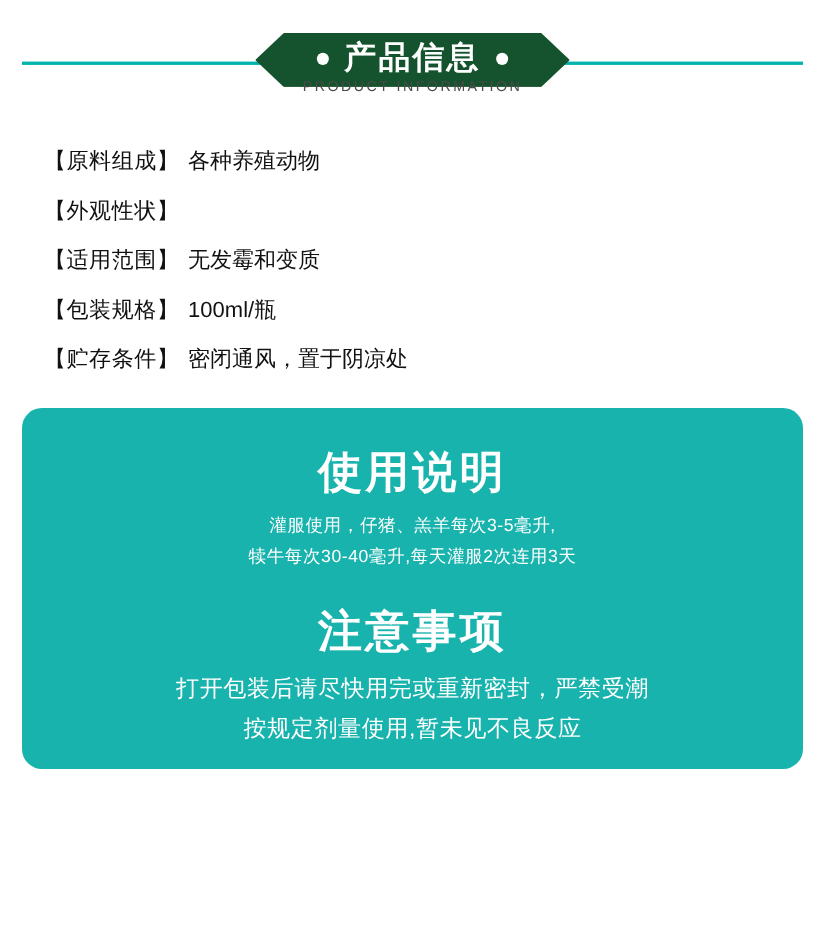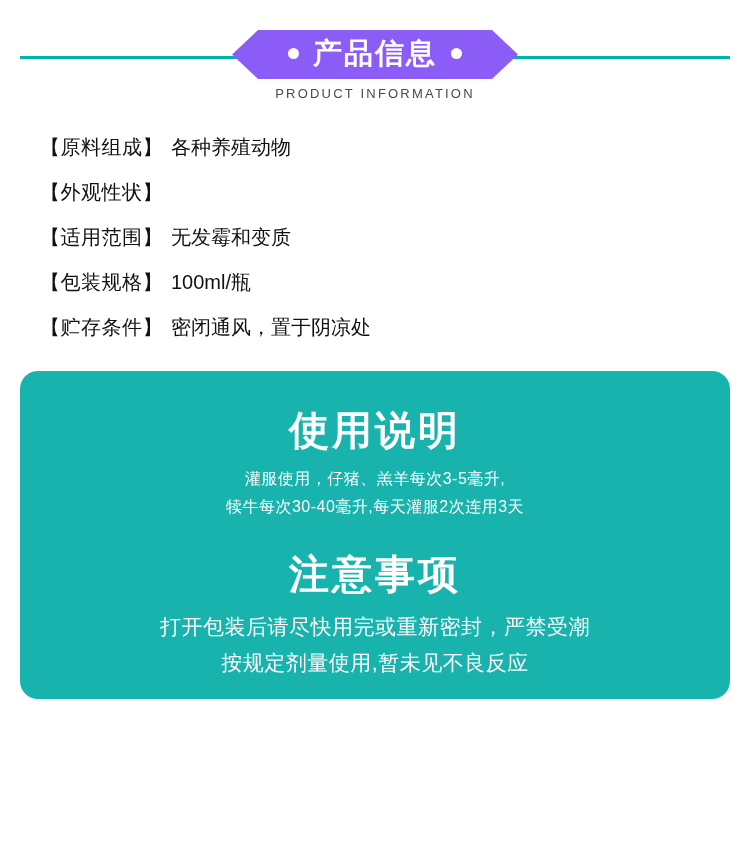--- a/index.html
+++ b/index.html
@@ -26,21 +26,21 @@
     left: 20px;
     right: 20px;
     height: 3px;
     background: #00b3ac;
   }
   .banner {
     position: absolute;
     left: 50%;
     top: 30px;
     transform: translateX(-50%);
-    background: #8b5cf6;
+    background: #14532d;
     color: #ffffff;
     padding: 9px 56px 11px 56px;
     clip-path: polygon(26px 0, calc(100% - 26px) 0, 100% 50%, calc(100% - 26px) 100%, 26px 100%, 0 50%);
     display: flex;
     align-items: center;
     justify-content: center;
     gap: 14px;
   }
   .banner-title {
     font-size: 29px;
@@ -53,21 +53,21 @@
     height: 11px;
     border-radius: 50%;
     background: #ffffff;
     display: inline-block;
     flex: none;
   }
   .banner-sub {
     position: absolute;
     left: 0;
     right: 0;
-    top: 86px;
+    top: 71px;
     text-align: center;
     font-size: 13px;
     letter-spacing: 2.2px;
     color: #4a4a4a;
   }
 
   
   .info-list {
     margin: 12px 0 0 0;
     padding: 0 40px;

